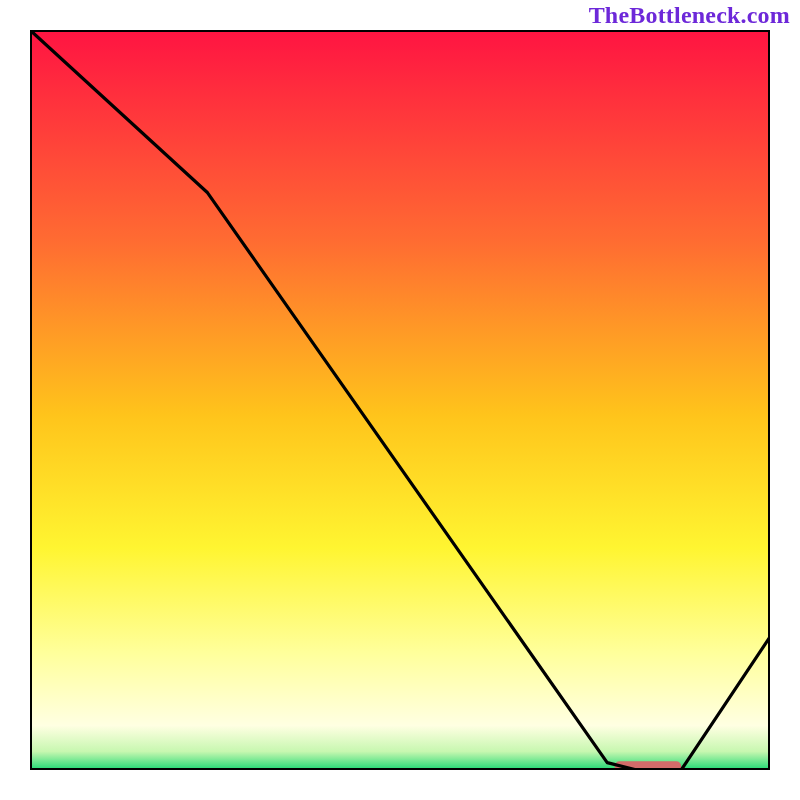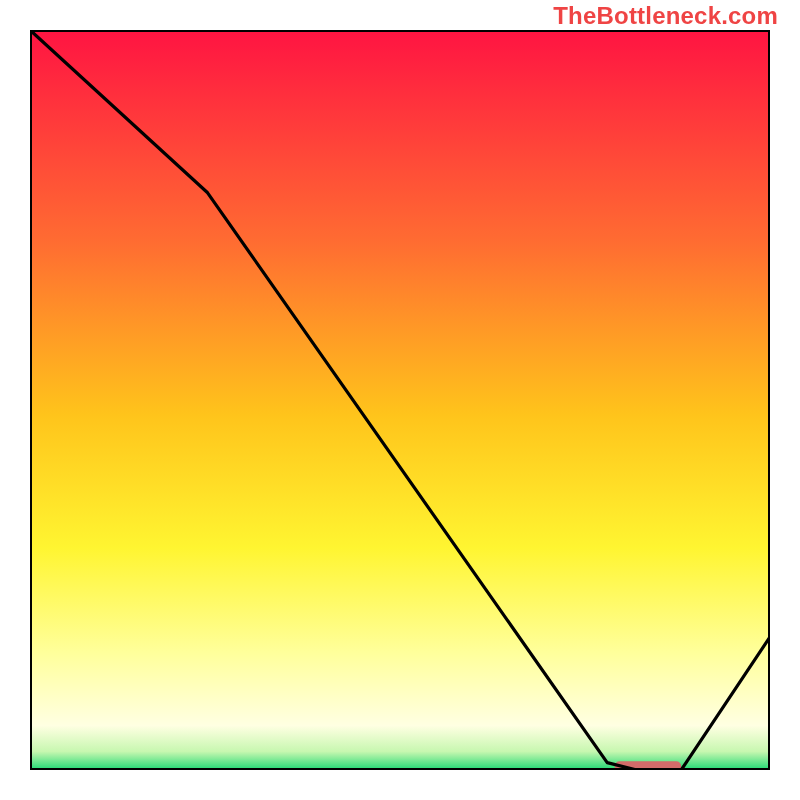--- a/index.html
+++ b/index.html
@@ -12,26 +12,27 @@
     font-family: Arial, Helvetica, sans-serif;
   }
   .stage {
     position: relative;
     width: 800px;
     height: 800px;
   }
   .watermark {
     position: absolute;
     top: 2px;
-    right: 22px;
+    right: 10px;
     font-size: 24px;
     font-weight: 600;
-    color: #ef4444;
+    color: #6d28d9;
     letter-spacing: 0.2px;
     z-index: 10;
+    font-family: Liberation Serif, serif;
   }
   svg.plot {
     position: absolute;
     top: 30px;
     left: 30px;
     width: 740px;
     height: 740px;
     display: block;
   }
 </style>

